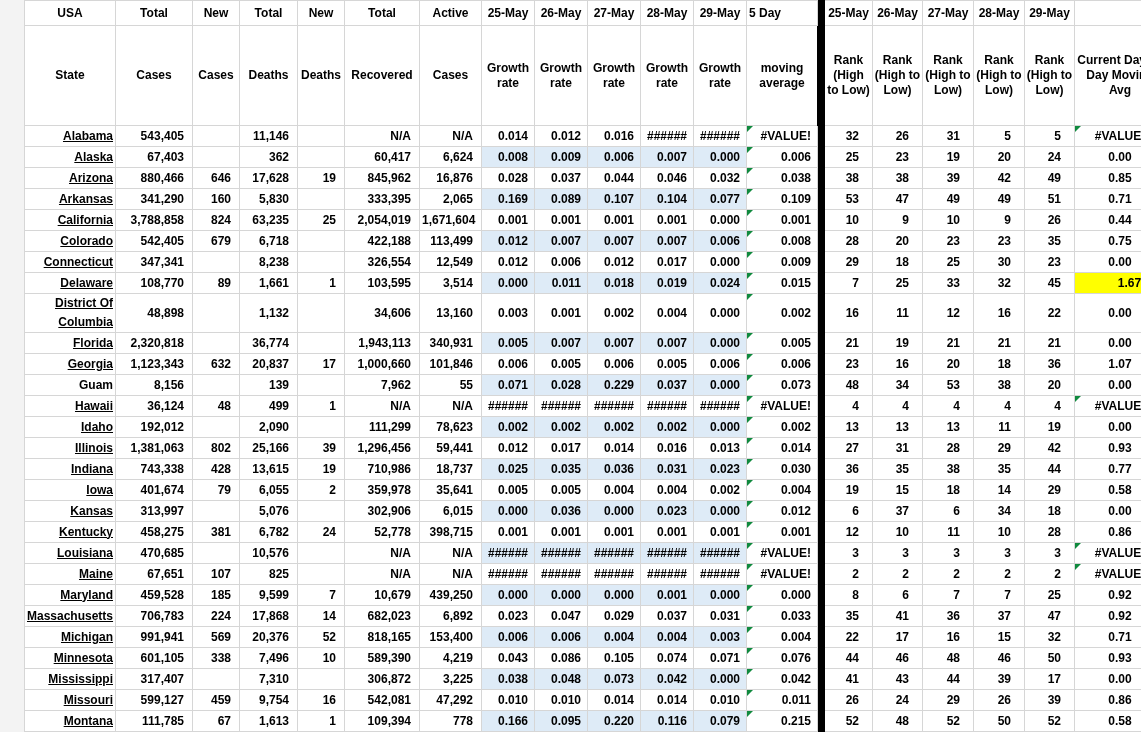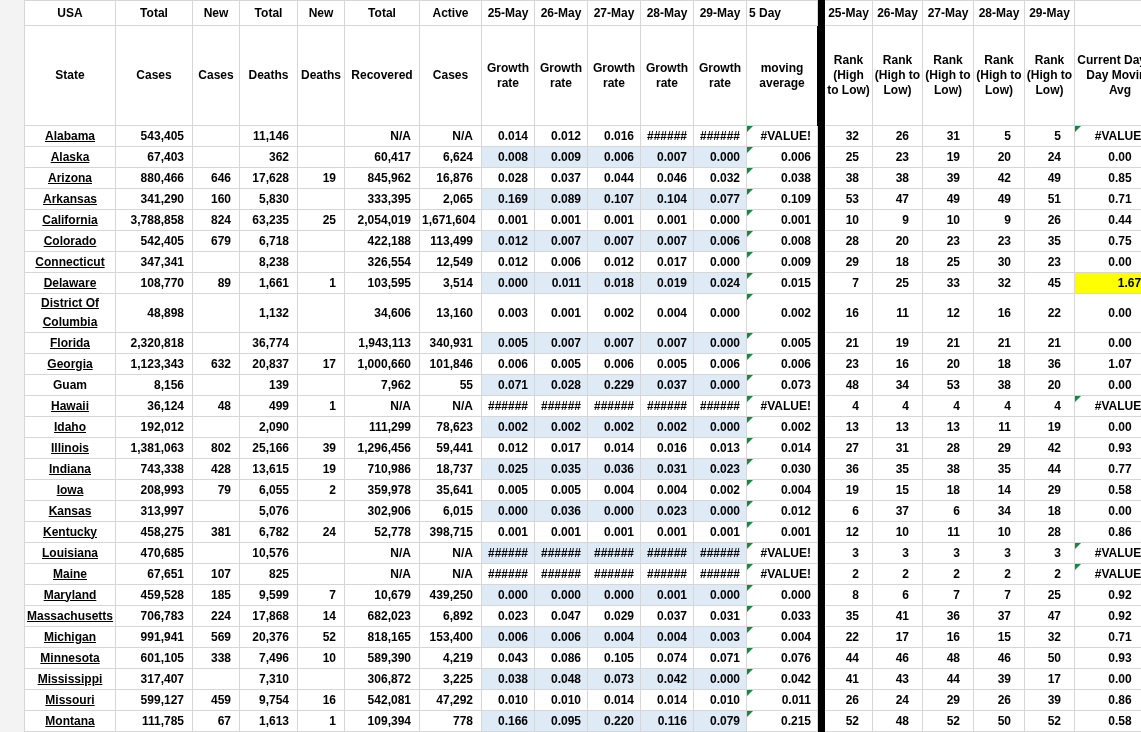--- a/index.html
+++ b/index.html
@@ -18,21 +18,21 @@
     border:1px solid var(--grid);
     font-size:12px;font-weight:bold;color:var(--text);
     padding:0 2px;overflow:hidden;white-space:nowrap;
     height:20px;line-height:19px;vertical-align:middle;
     background:var(--bg);
   }
   thead th{white-space:normal;text-align:center;}
   .h-top{height:24px;line-height:22px;}
   .h-bot{height:99px;line-height:15px;padding:0 1px;}
   .h-left{text-align:left;}
-  td.c-state{text-align:center;white-space:normal;line-height:19px;padding-left:2px;}
+  td.c-state{text-align:right;white-space:normal;line-height:19px;padding-left:2px;}
   .st-link{text-decoration:underline;}
   .st-plain{text-decoration:none;}
   td.c-num{text-align:right;padding-right:8px;}
   td.c-growth{text-align:right;padding-right:6px;}
   td.c-growth.banded{background:var(--band);}
   td.c-mavg{text-align:right;padding-right:6px;}
   td.c-rank{text-align:right;padding-right:13px;}
   td.c-cur{text-align:center;}
   td.hl{background:var(--hl);padding-left:21px;}
   .divider{background:var(--divider) !important;border:1px solid var(--divider);padding:0;}
@@ -462,21 +462,21 @@
           <td class="divider"></td>
           <td class="c-rank">36</td>
           <td class="c-rank">35</td>
           <td class="c-rank">38</td>
           <td class="c-rank">35</td>
           <td class="c-rank">44</td>
           <td class="c-cur">0.77</td>
         </tr>
         <tr>
           <td class="c-state"><span class="st-link">Iowa</span></td>
-          <td class="c-num">208,993</td>
+          <td class="c-num">401,674</td>
           <td class="c-num">79</td>
           <td class="c-num">6,055</td>
           <td class="c-num">2</td>
           <td class="c-num">359,978</td>
           <td class="c-num">35,641</td>
           <td class="c-growth">0.005</td>
           <td class="c-growth">0.005</td>
           <td class="c-growth">0.004</td>
           <td class="c-growth">0.004</td>
           <td class="c-growth">0.002</td>

